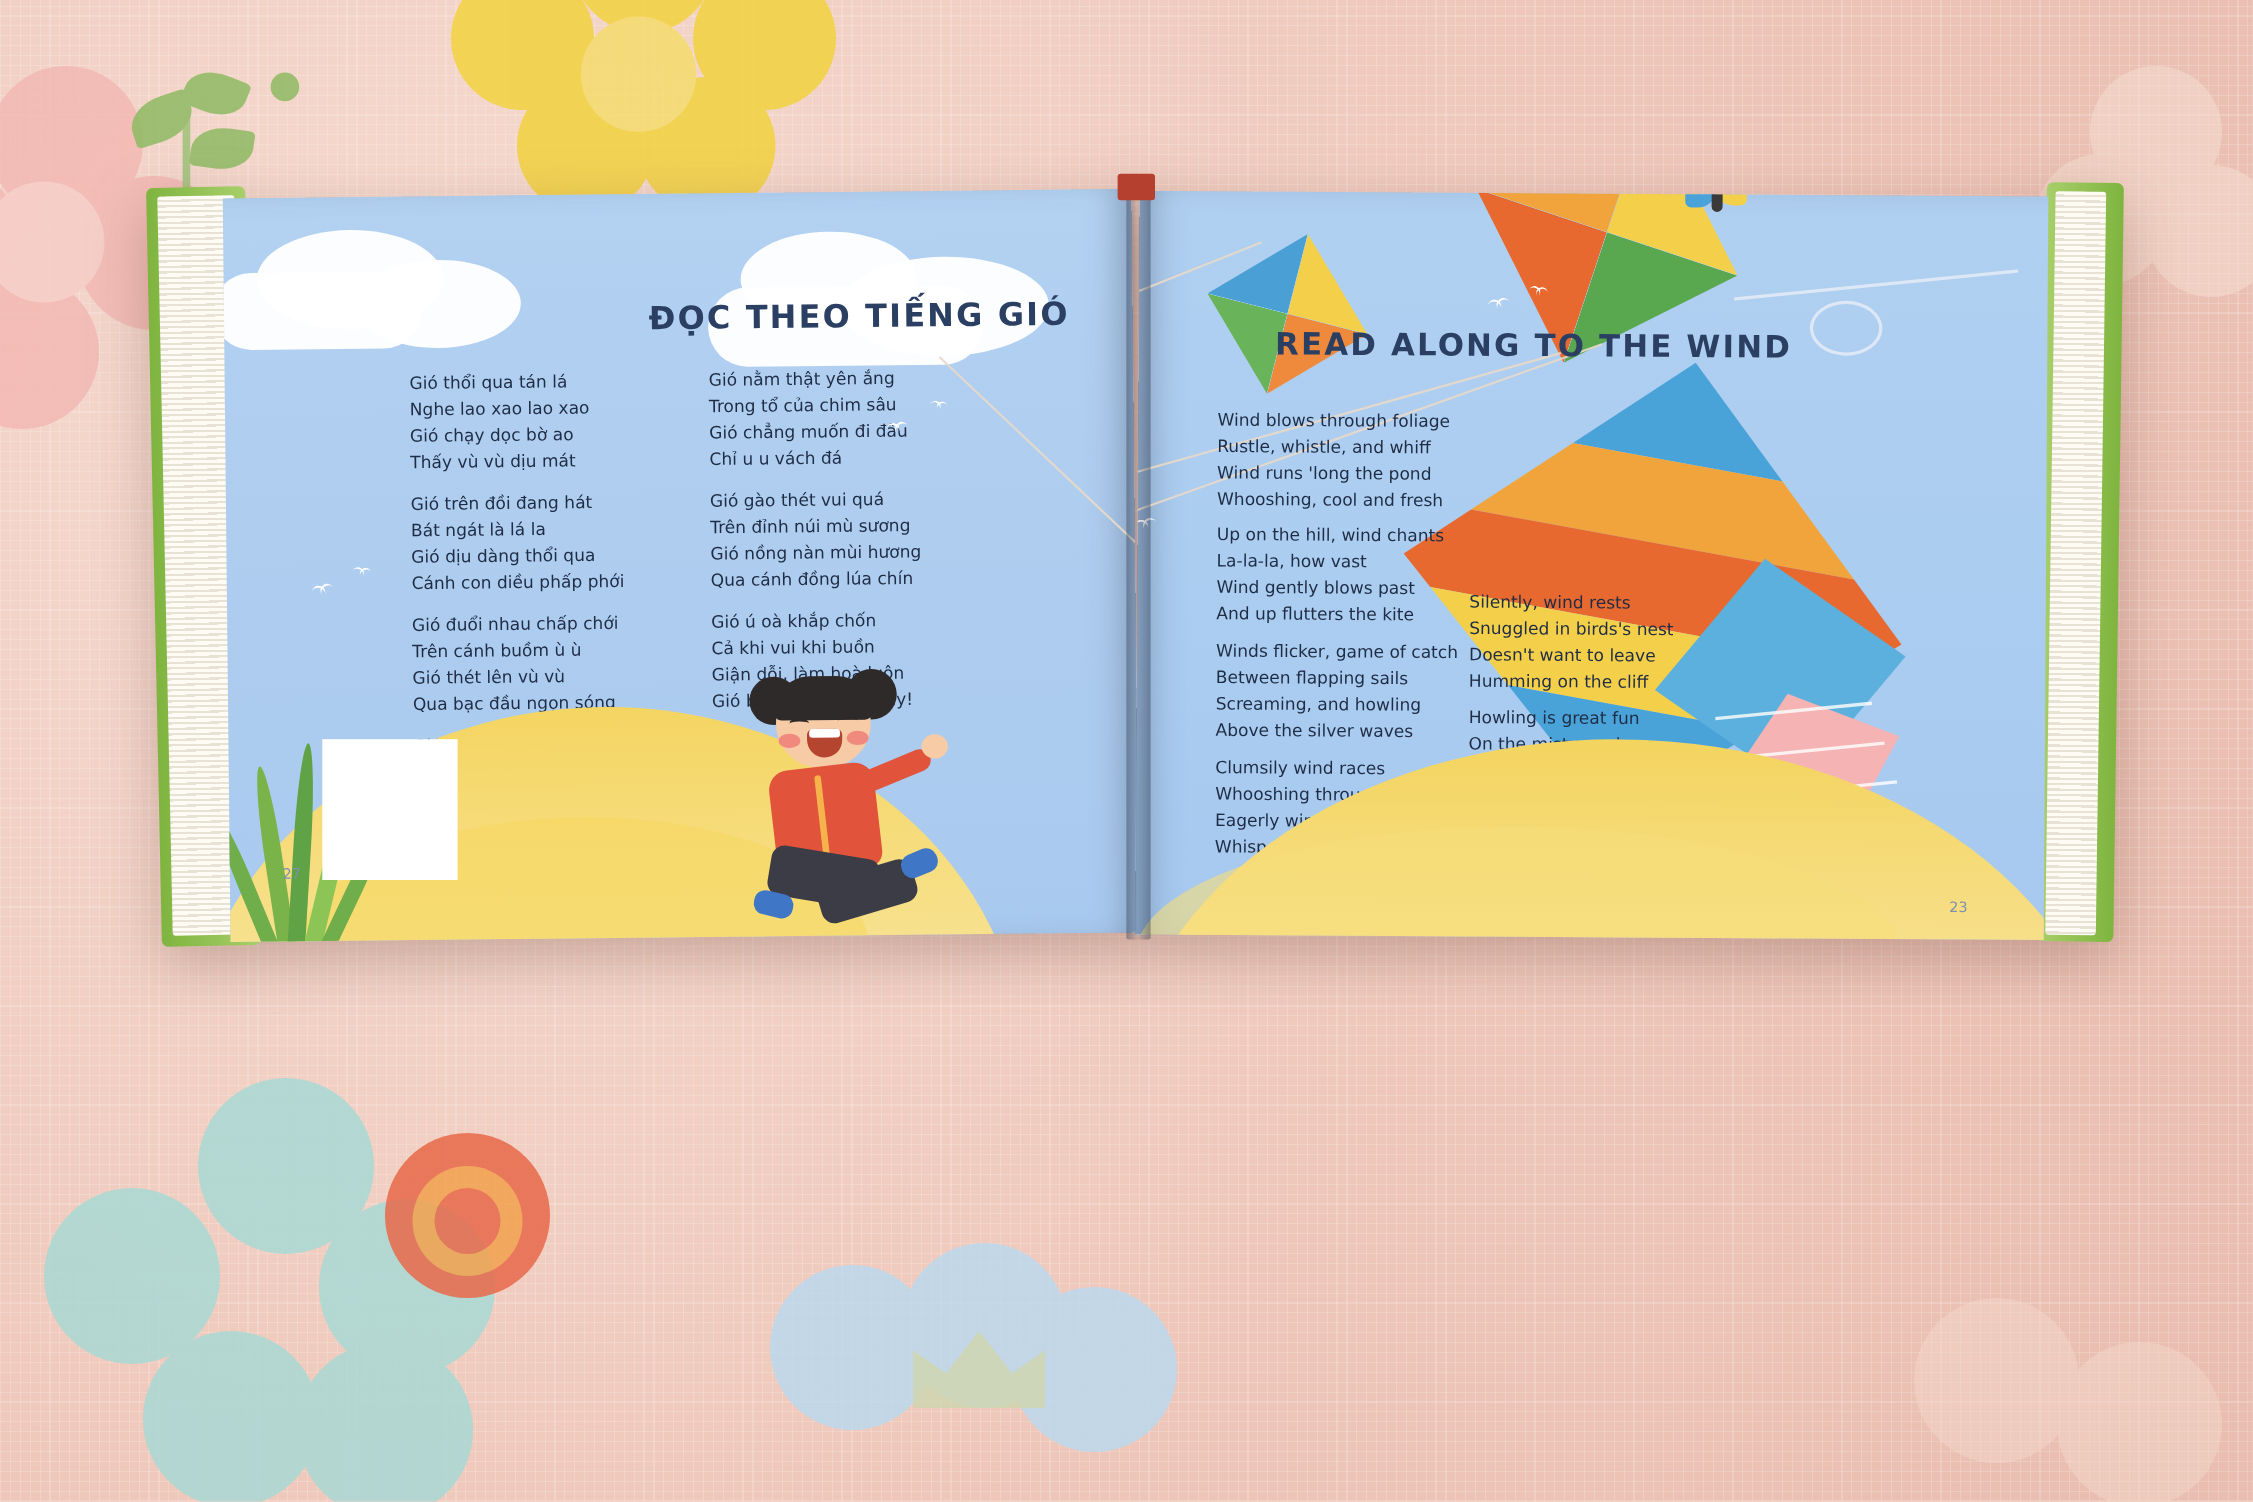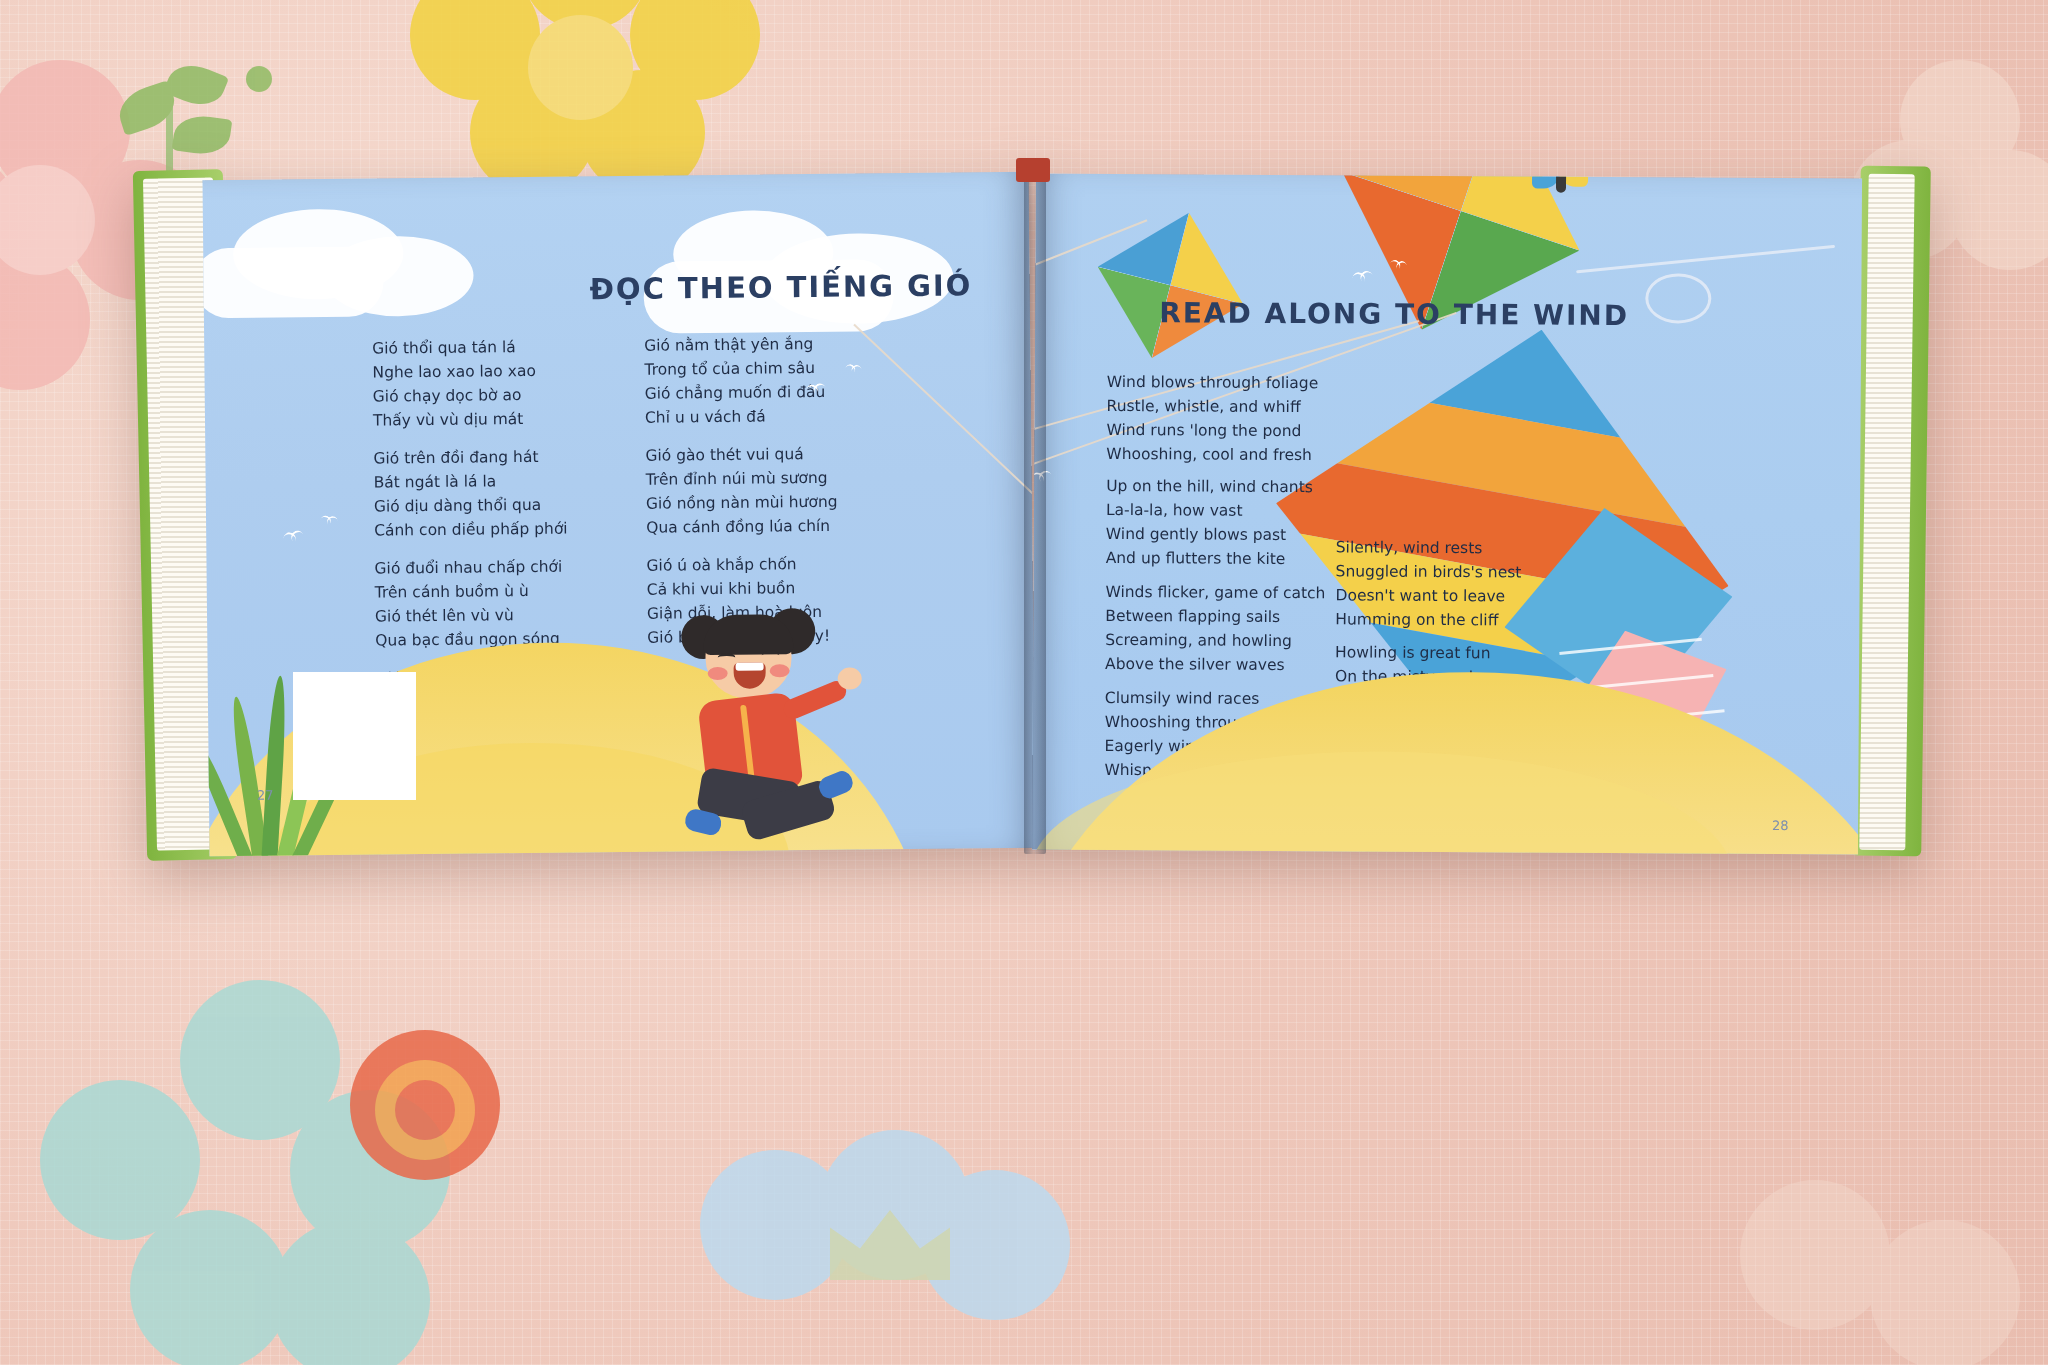--- a/index.html
+++ b/index.html
@@ -346,20 +346,20 @@
 How silly wind is!</div>
 
     <div class="bird" style="left:316px;top:96px;transform:rotate(-10deg);"></div>
     <div class="bird" style="left:352px;top:84px;transform:rotate(8deg) scale(.85);"></div>
     <div class="bird" style="left:-4px;top:298px;transform:rotate(-12deg);"></div>
     <div class="bird" style="left:560px;top:530px;transform:rotate(16deg) scale(.9);"></div>
 
     <div class="field" id="field-right"></div>
     <div style="position:absolute;left:0;bottom:-20px;width:700px;height:120px;background:#f7dd7a;opacity:.6;border-radius:50% 50% 0 0/100% 100% 0 0;"></div>
 
-    <div class="pagenum" style="left:740px;top:640px;">28</div>
+    <div class="pagenum" style="left:740px;top:640px;">23</div>
   </div>
 
   <div id="gutter"></div>
   <div id="spine-top"></div>
 </div>
 
 <div id="redaction"></div>
 
 </body></html>

